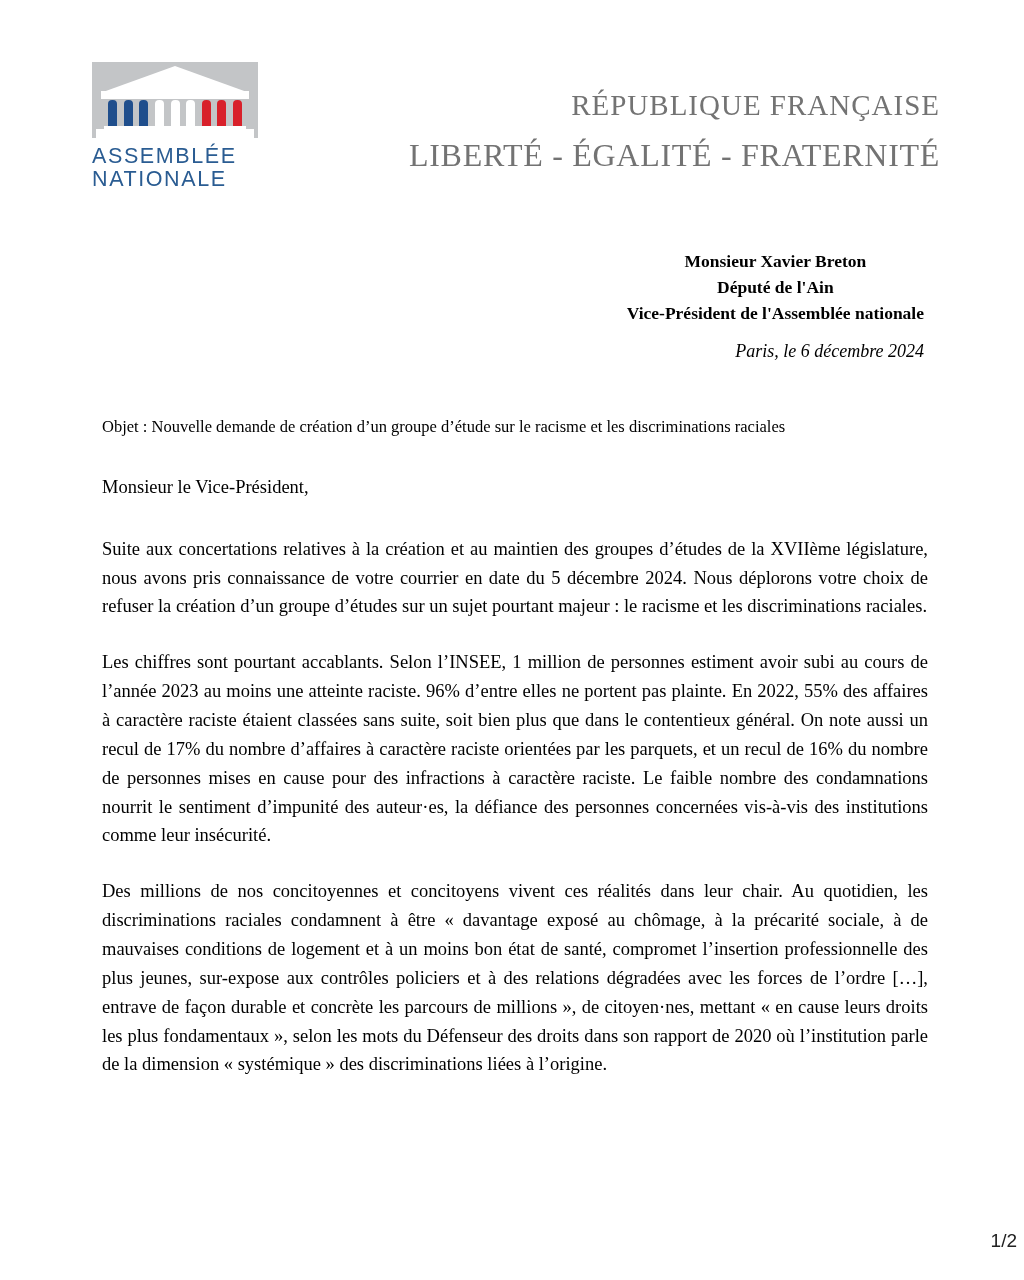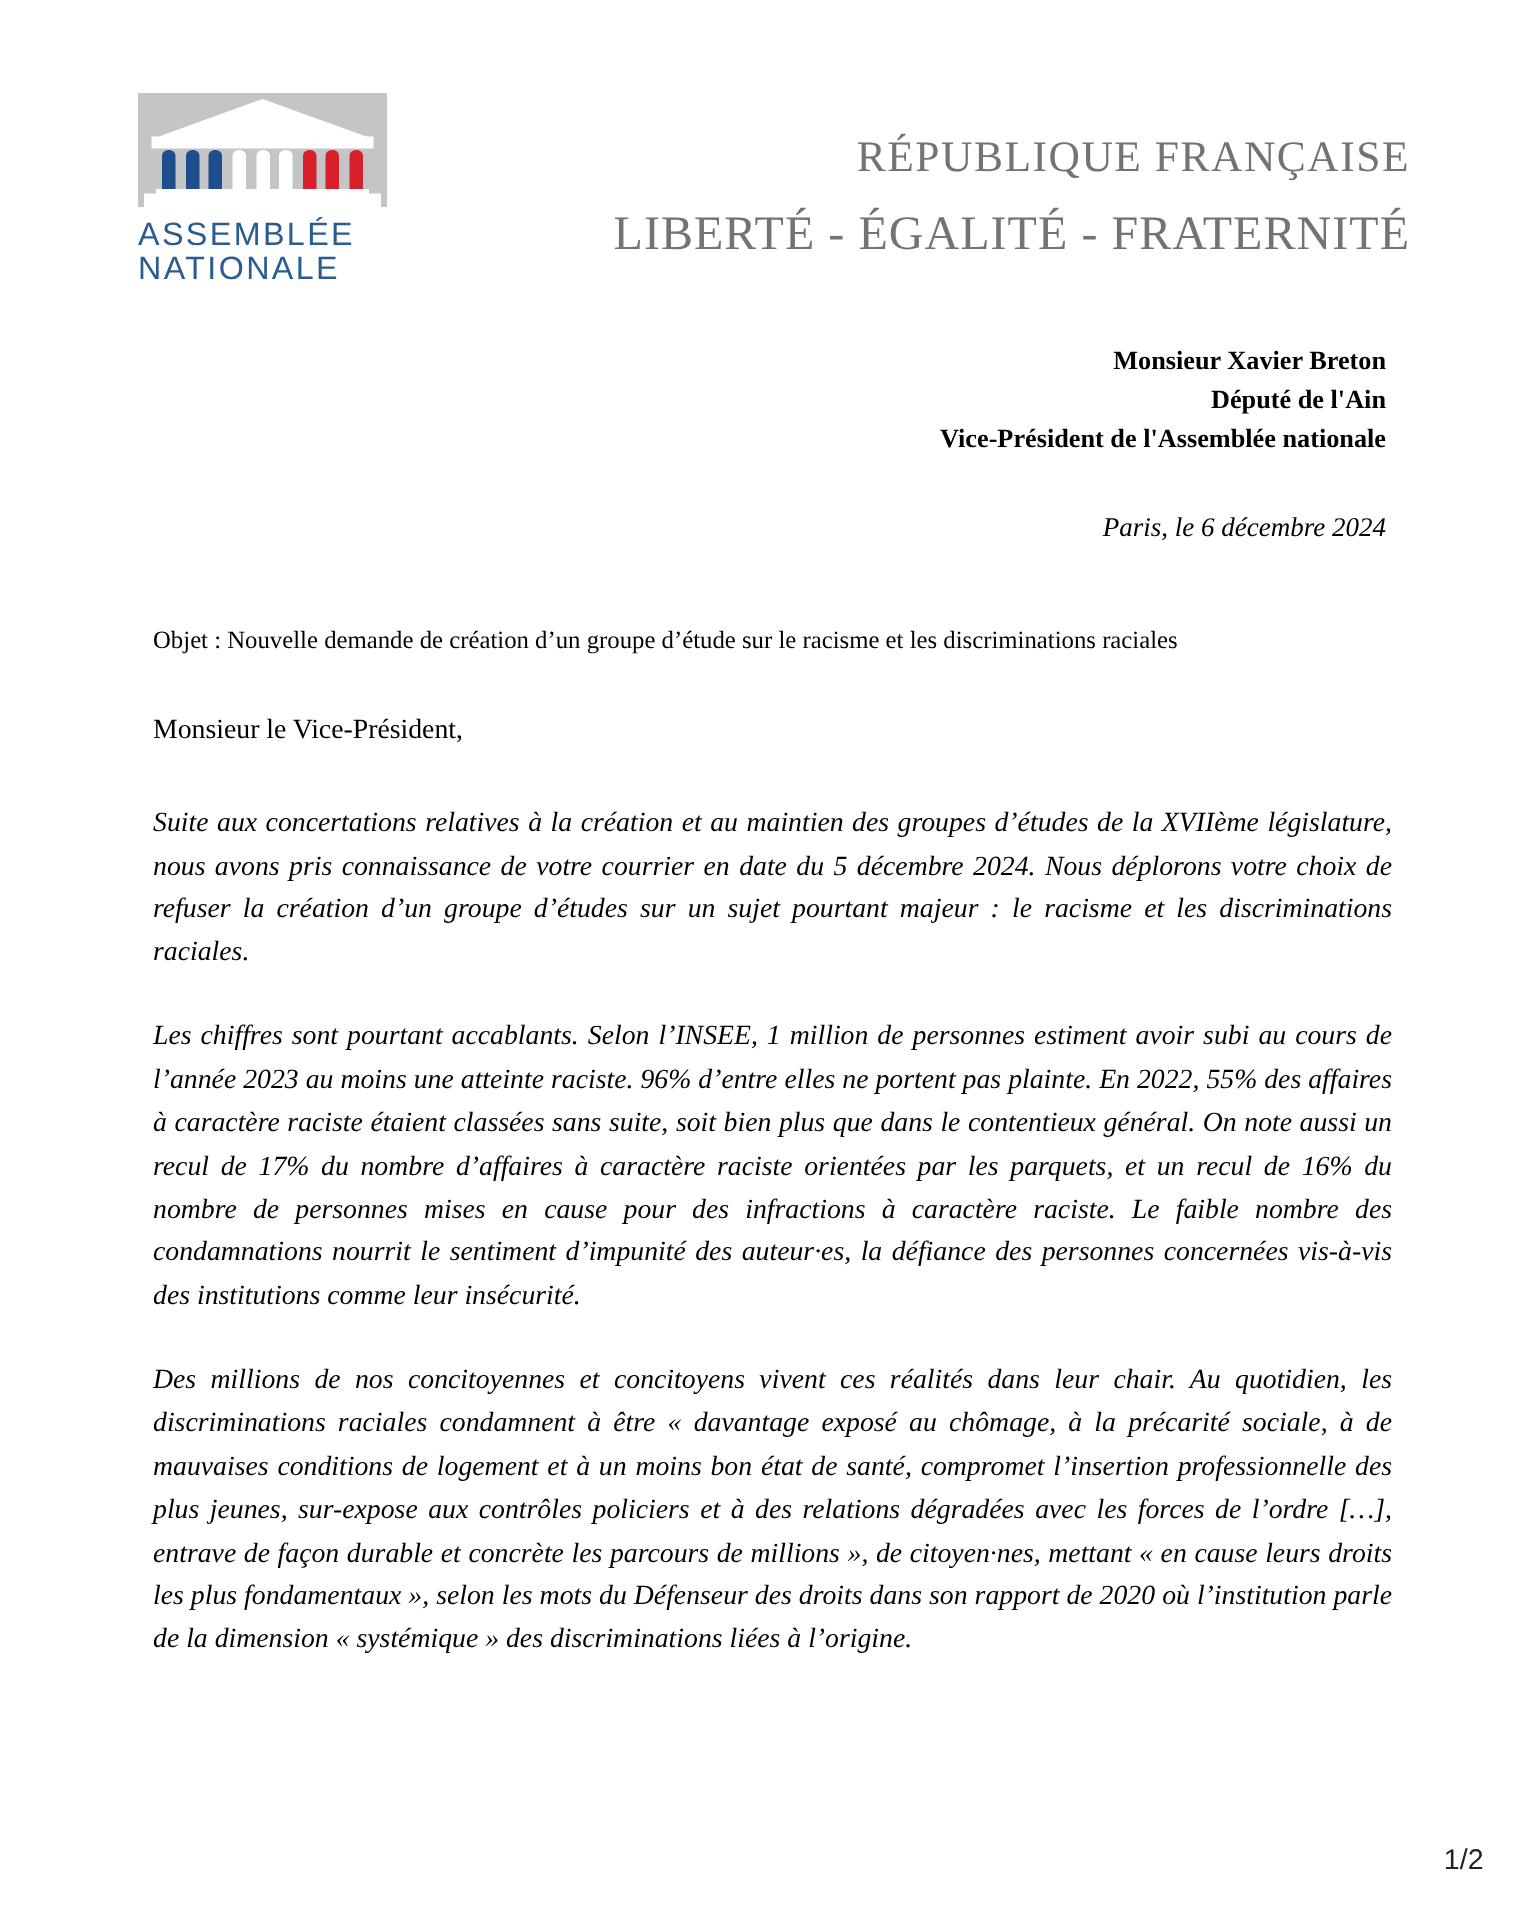--- a/index.html
+++ b/index.html
@@ -128,23 +128,23 @@
     font-size: 32px;
     letter-spacing: 0.7px;
     line-height: 1.22;
     margin-top: 14px;
     white-space: nowrap;
   }
 
   
   .recipient {
     position: absolute;
-    top: 228px;
+    top: 249px;
     right: 100px;
-    text-align: right;
+    text-align: center;
     font-weight: bold;
     font-size: 17.5px;
     line-height: 1.48;
   }
   .recipient div { white-space: nowrap; }
 
   .dateline {
     position: absolute;
     top: 341px;
     right: 100px;
@@ -172,28 +172,27 @@
     line-height: 1.5;
     margin: 0 0 33px 0;
   }
   p.para {
     font-size: 18.5px;
     line-height: 1.56;
     text-align: justify;
     text-justify: inter-word;
     margin: 0 0 27px 0;
     hyphens: none;
-    font-style: italic;
   }
   p.para:last-child { margin-bottom: 0; }
 
   
   .page-number {
     position: absolute;
-    right: 35px;
+    right: 7px;
     bottom: 28px;
     font-family: "Liberation Sans", "DejaVu Sans", sans-serif;
     font-size: 19px;
     color: #222222;
   }
 </style>
 </head>
 <body>
 
 <div class="page">

